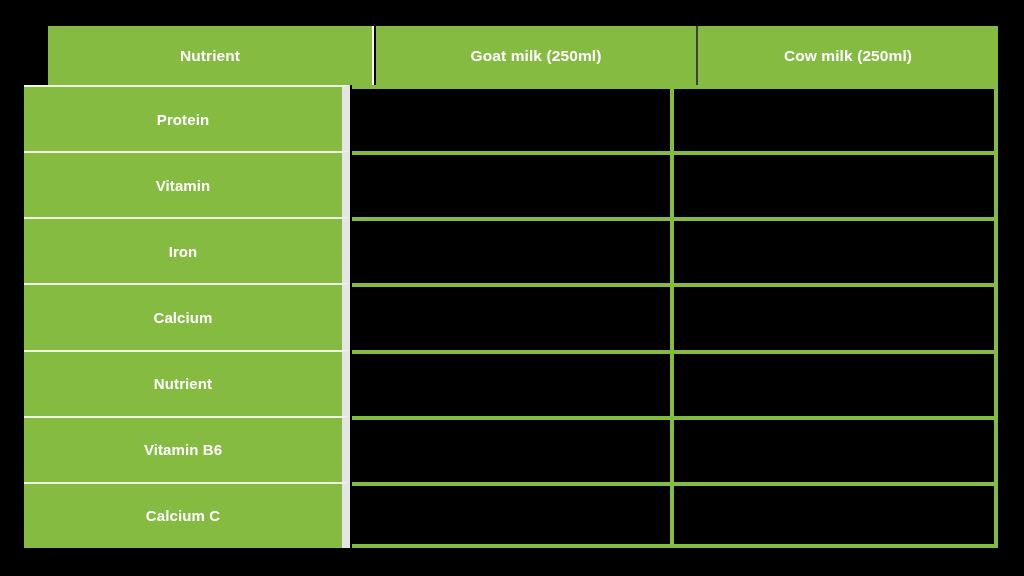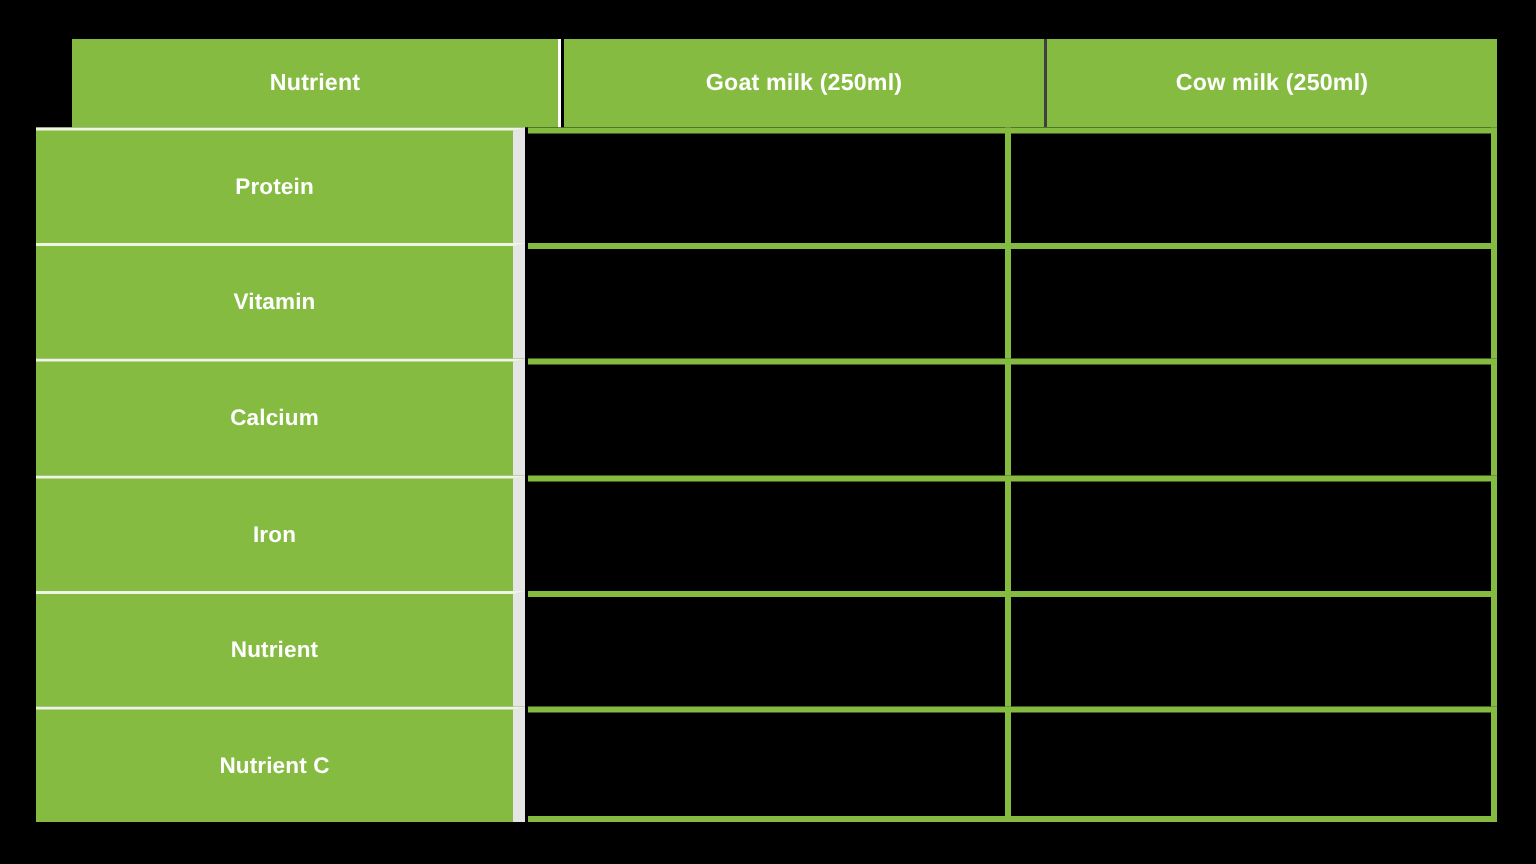--- a/index.html
+++ b/index.html
@@ -144,44 +144,50 @@
       </div>
 
       <div class="trow">
         <div class="td-label">Vitamin</div>
         <div class="gap-col"></div>
         <div class="td-data td-goat"></div>
         <div class="td-data td-cow"></div>
       </div>
 
       <div class="trow">
-        <div class="td-label">Calcium</div>
+        <div class="td-label">Iron</div>
         <div class="gap-col"></div>
         <div class="td-data td-goat"></div>
         <div class="td-data td-cow"></div>
       </div>
 
       <div class="trow">
-        <div class="td-label">Iron</div>
+        <div class="td-label">Calcium</div>
         <div class="gap-col"></div>
         <div class="td-data td-goat"></div>
         <div class="td-data td-cow"></div>
       </div>
 
       <div class="trow">
         <div class="td-label">Nutrient</div>
         <div class="gap-col"></div>
         <div class="td-data td-goat"></div>
         <div class="td-data td-cow"></div>
       </div>
 
 
+      <div class="trow">
+        <div class="td-label">Vitamin B6</div>
+        <div class="gap-col"></div>
+        <div class="td-data td-goat"></div>
+        <div class="td-data td-cow"></div>
+      </div>
 
       <div class="trow">
-        <div class="td-label">Nutrient  C</div>
+        <div class="td-label">Calcium  C</div>
         <div class="gap-col"></div>
         <div class="td-data td-goat"></div>
         <div class="td-data td-cow"></div>
       </div>
 
     </div>
   </div>
 </div>
 
 </body></html>

